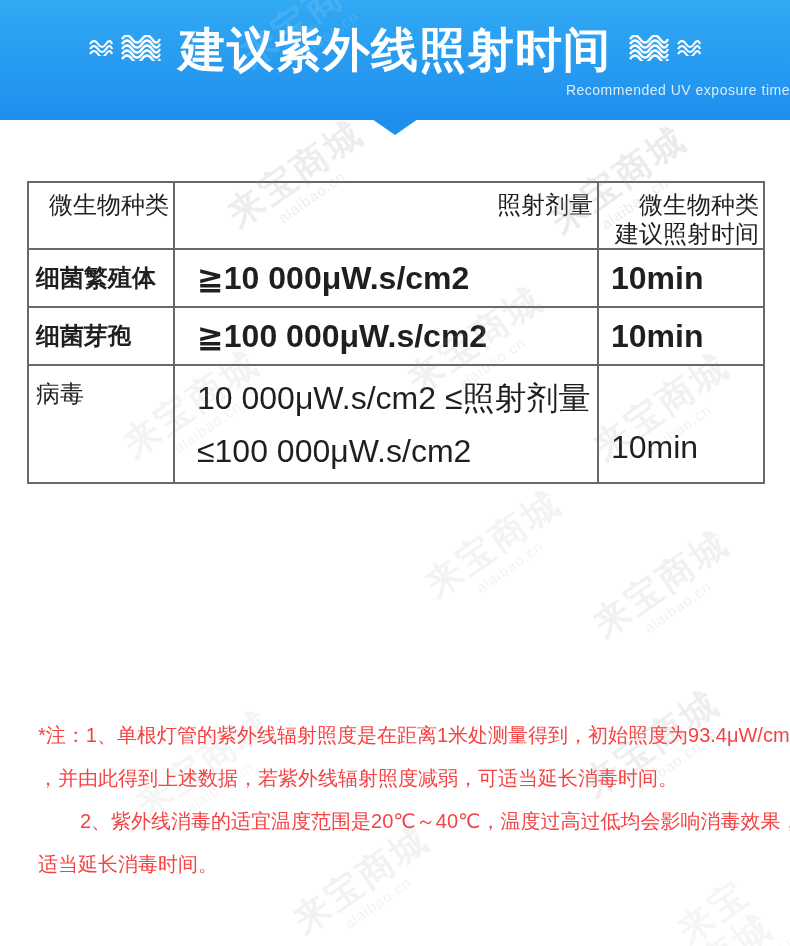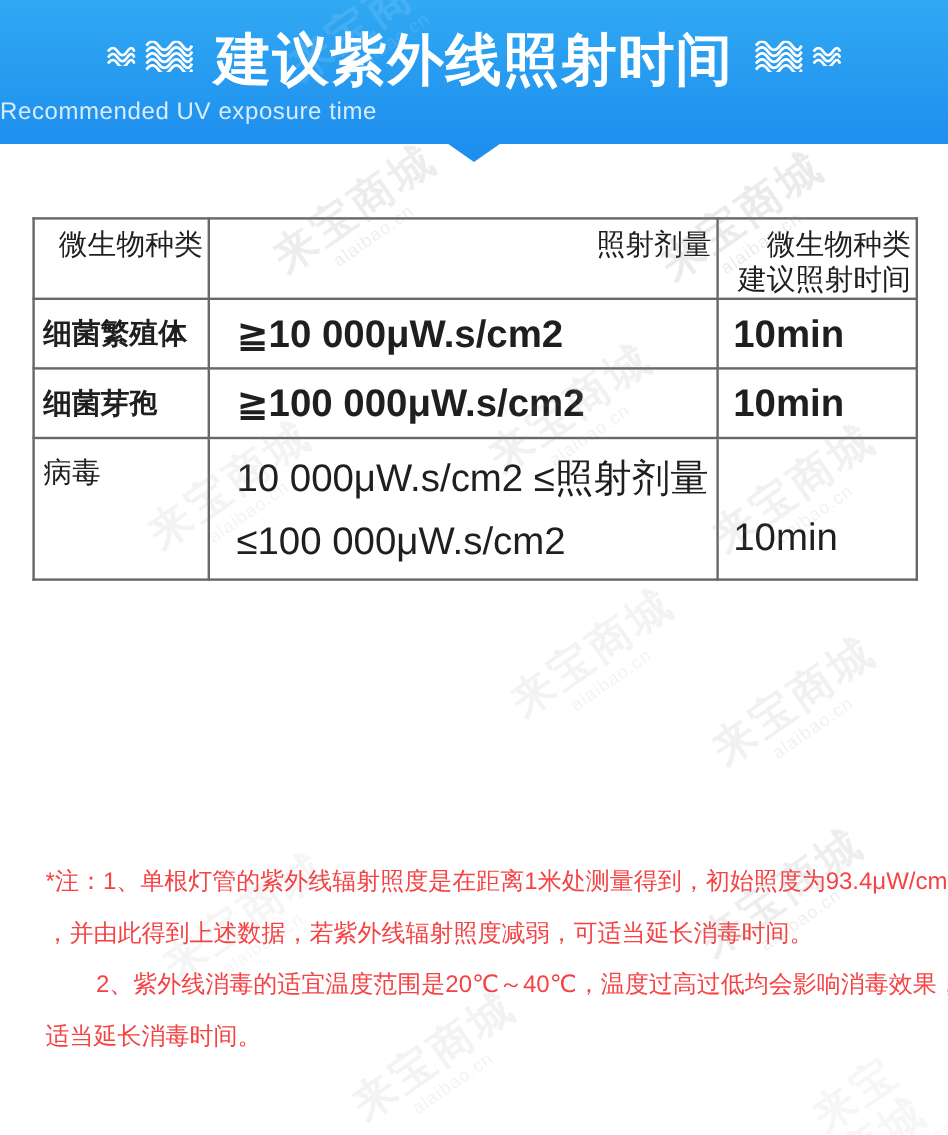--- a/index.html
+++ b/index.html
@@ -19,21 +19,21 @@
     padding-top:26px;
   }
   .page-title {
     font-size:47px; font-weight:700; color:#ffffff;
     letter-spacing:1px; line-height:1; margin:0 14px; white-space:nowrap;
   }
   .wave { display:block; }
   .wave-sm { margin:0 4px; }
   .wave-lg { margin:0 4px; }
   .subtitle {
-    margin-top:9px; text-align:left; font-size:20px;
+    margin-top:9px; text-align:right; font-size:14px;
     color:rgba(255,255,255,0.82); letter-spacing:0.5px;
   }
   .header-arrow {
     position:absolute; left:372px; top:119px;
     width:0; height:0;
     border-left:23px solid transparent;
     border-right:23px solid transparent;
     border-top:16px solid #1f8fee;
   }
   

